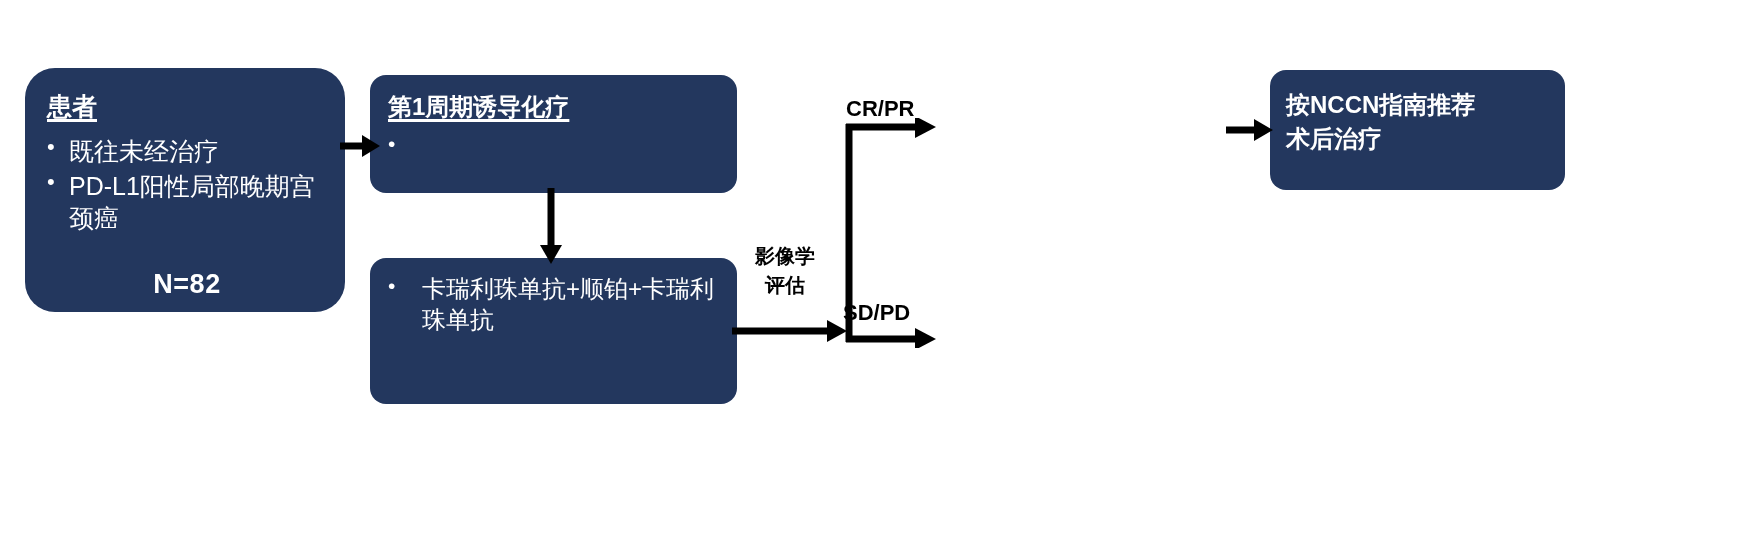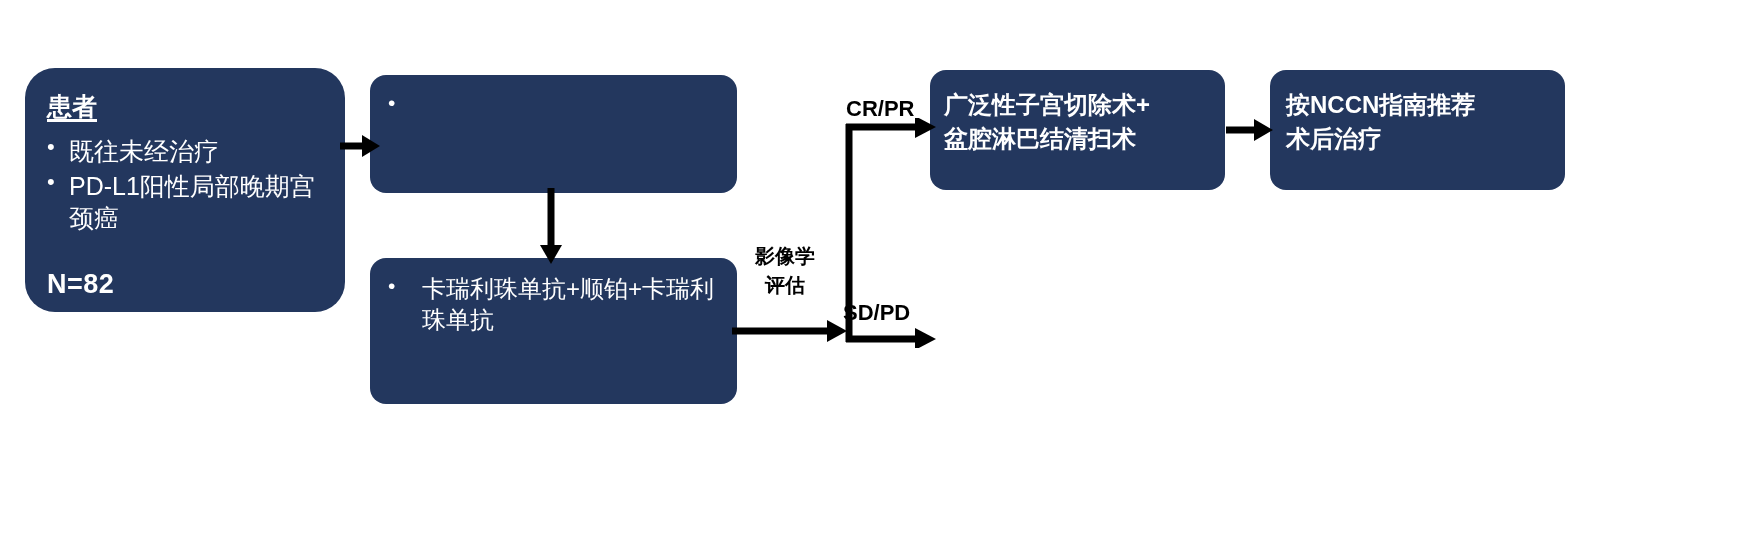--- a/index.html
+++ b/index.html
@@ -53,20 +53,21 @@
     padding: 22px 18px 0 22px;
   }
   #box-patients .node-title { font-size: 25px; margin-bottom: 12px; }
   #box-patients .bullet-row {
     font-size: 25px;
     line-height: 1.30;
     margin-bottom: 2px;
   }
   #box-patients .bullet-dot { width: 22px; font-size: 22px; }
   #box-patients .enroll {
+    text-align: center;
     font-size: 27px;
     font-weight: bold;
     margin-top: 34px;
     letter-spacing: 0.5px;
   }
 
   
   #box-induction {
     left: 370px; top: 75px;
     width: 367px; height: 118px;
@@ -150,36 +151,33 @@
       <span class="bullet-text">既往未经治疗</span>
     </div>
     <div class="bullet-row">
       <span class="bullet-dot">•</span>
       <span class="bullet-text">PD-L1阳性局部晚期宫颈癌</span>
     </div>
     <div class="enroll">N=82</div>
   </div>
 
   <div class="node" id="box-induction">
+    <div class="node-title">第1周期诱导化疗</div>
     <div class="bullet-row">
       <span class="bullet-dot">•</span>
     </div>
   </div>
 
   <div class="node" id="box-combination">
     <div class="bullet-row">
       <span class="bullet-dot">•</span>
       <span class="bullet-text">卡瑞利珠单抗+顺铂+卡瑞利珠单抗</span>
     </div>
   </div>
 
-  <div class="node" id="box-surgery">
-    <div>广泛性子宫切除术+</div>
-    <div>盆腔淋巴结清扫术</div>
-  </div>
 
   <div class="node" id="box-nccn">
     <div>按NCCN指南推荐</div>
     <div>术后治疗</div>
   </div>
 
 
   <div class="edge" style="left:340px; top:130px; width:40px; height:32px;">
     <svg width="40" height="32" viewBox="0 0 40 32">
       <line x1="0" y1="16" x2="25" y2="16" stroke="#000000" stroke-width="7"></line>

